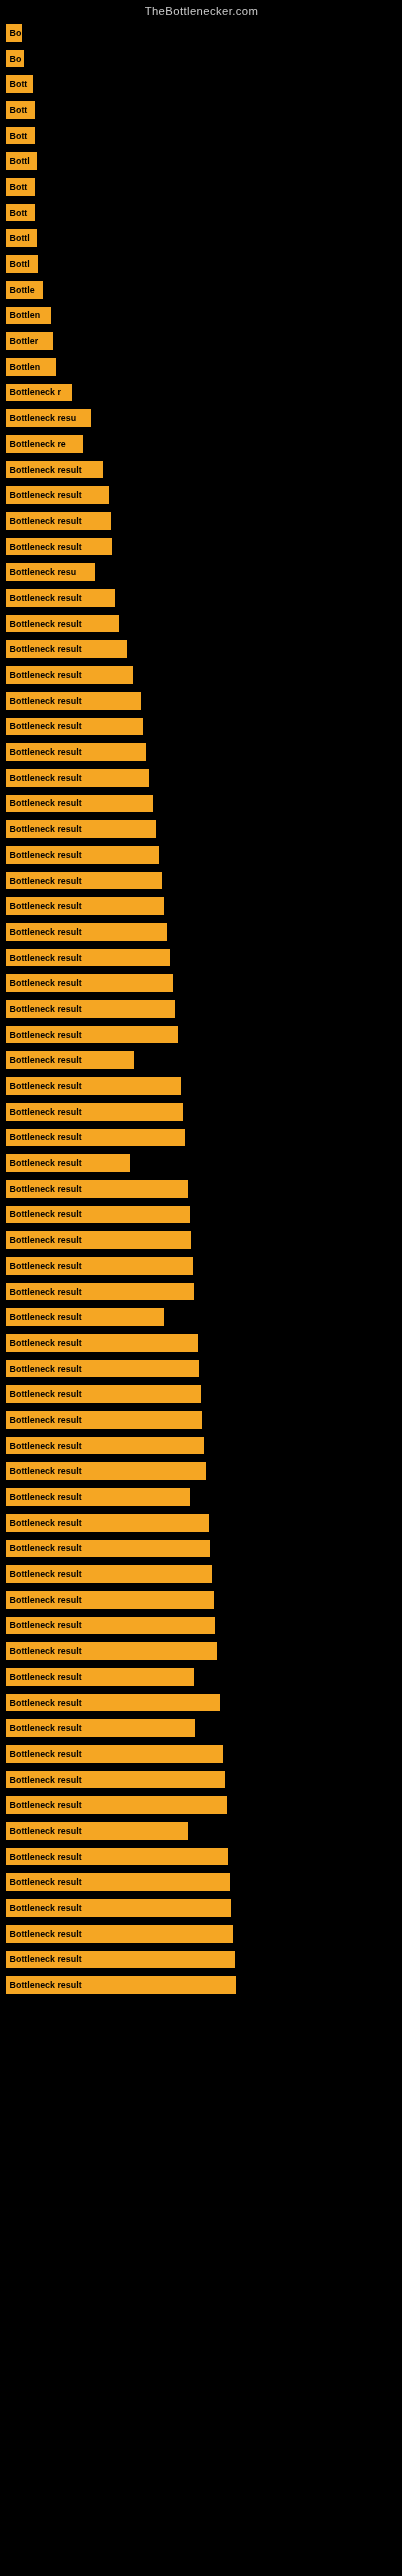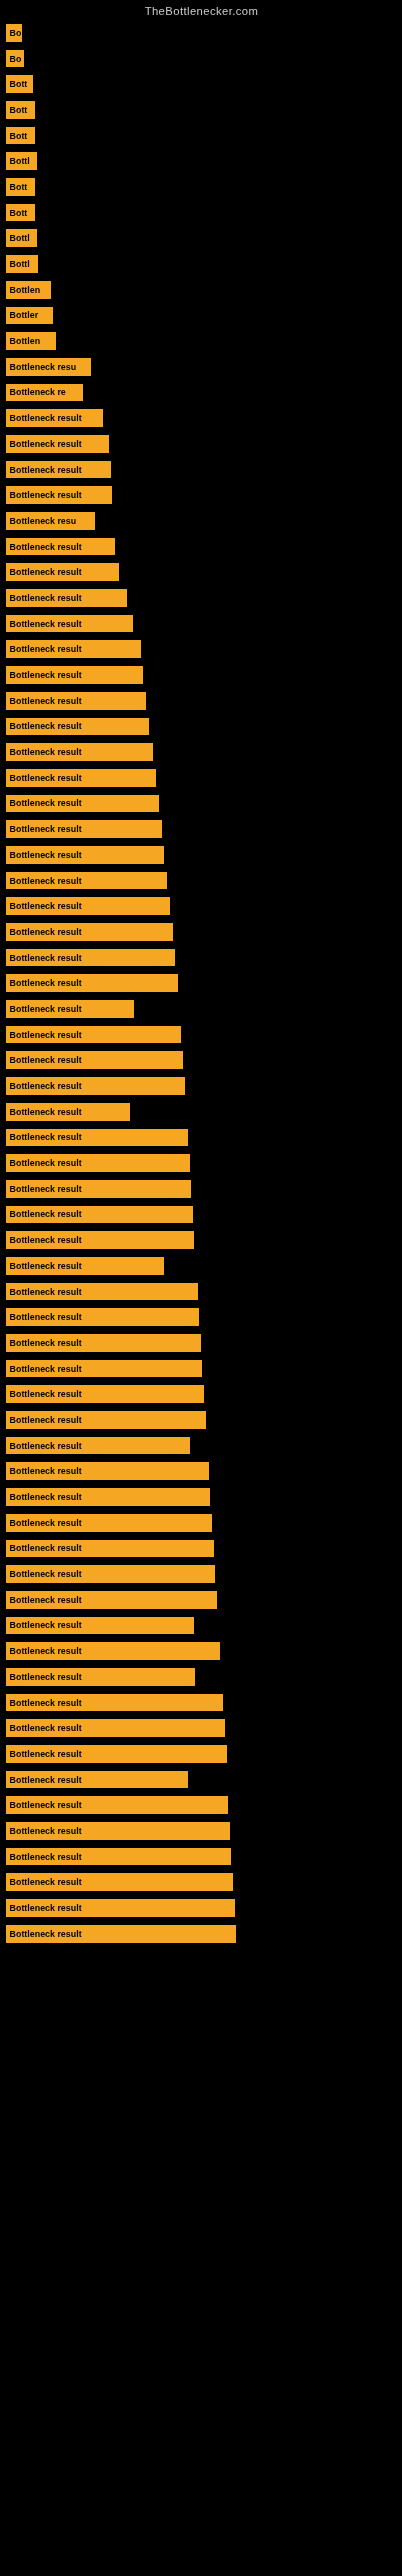--- a/index.html
+++ b/index.html
@@ -74,32 +74,42 @@
       <div style="background-color: rgb(245, 166, 35); height: 17.7px; width: 31px; display: flex; align-items: center; padding: 0px 3.2px; overflow: hidden; white-space: nowrap;">
         <span style="color: rgb(0, 0, 0); font-size: 8.9px; font-weight: bold;">Bottl</span>
       </div>
     </div>
     <div style="padding: 4px 0px 4px 6.4px; display: flex; align-items: center;">
       <div style="background-color: rgb(245, 166, 35); height: 17.7px; width: 32px; display: flex; align-items: center; padding: 0px 3.2px; overflow: hidden; white-space: nowrap;">
         <span style="color: rgb(0, 0, 0); font-size: 8.9px; font-weight: bold;">Bottl</span>
       </div>
     </div>
     <div style="padding: 4px 0px 4px 6.4px; display: flex; align-items: center;">
+      <div style="background-color: rgb(245, 166, 35); height: 17.7px; width: 37px; display: flex; align-items: center; padding: 0px 3.2px; overflow: hidden; white-space: nowrap;">
+        <span style="color: rgb(0, 0, 0); font-size: 8.9px; font-weight: bold;">Bottle</span>
+      </div>
+    </div>
+    <div style="padding: 4px 0px 4px 6.4px; display: flex; align-items: center;">
       <div style="background-color: rgb(245, 166, 35); height: 17.7px; width: 45px; display: flex; align-items: center; padding: 0px 3.2px; overflow: hidden; white-space: nowrap;">
         <span style="color: rgb(0, 0, 0); font-size: 8.9px; font-weight: bold;">Bottlen</span>
       </div>
     </div>
     <div style="padding: 4px 0px 4px 6.4px; display: flex; align-items: center;">
       <div style="background-color: rgb(245, 166, 35); height: 17.7px; width: 47px; display: flex; align-items: center; padding: 0px 3.2px; overflow: hidden; white-space: nowrap;">
         <span style="color: rgb(0, 0, 0); font-size: 8.9px; font-weight: bold;">Bottler</span>
       </div>
     </div>
     <div style="padding: 4px 0px 4px 6.4px; display: flex; align-items: center;">
       <div style="background-color: rgb(245, 166, 35); height: 17.7px; width: 50px; display: flex; align-items: center; padding: 0px 3.2px; overflow: hidden; white-space: nowrap;">
         <span style="color: rgb(0, 0, 0); font-size: 8.9px; font-weight: bold;">Bottlen</span>
+      </div>
+    </div>
+    <div style="padding: 4px 0px 4px 6.4px; display: flex; align-items: center;">
+      <div style="background-color: rgb(245, 166, 35); height: 17.7px; width: 66px; display: flex; align-items: center; padding: 0px 3.2px; overflow: hidden; white-space: nowrap;">
+        <span style="color: rgb(0, 0, 0); font-size: 8.9px; font-weight: bold;">Bottleneck r</span>
       </div>
     </div>
     <div style="padding: 4px 0px 4px 6.4px; display: flex; align-items: center;">
       <div style="background-color: rgb(245, 166, 35); height: 17.7px; width: 85px; display: flex; align-items: center; padding: 0px 3.2px; overflow: hidden; white-space: nowrap;">
         <span style="color: rgb(0, 0, 0); font-size: 8.9px; font-weight: bold;">Bottleneck resu</span>
       </div>
     </div>
     <div style="padding: 4px 0px 4px 6.4px; display: flex; align-items: flex-start;">
       <div style="background-color: rgb(245, 166, 35); height: 17.7px; width: 77px; display: flex; align-items: center; padding: 0px 3.2px; overflow: hidden; white-space: nowrap;">
         <span style="color: rgb(0, 0, 0); font-size: 8.9px; font-weight: bold;">Bottleneck re</span>

